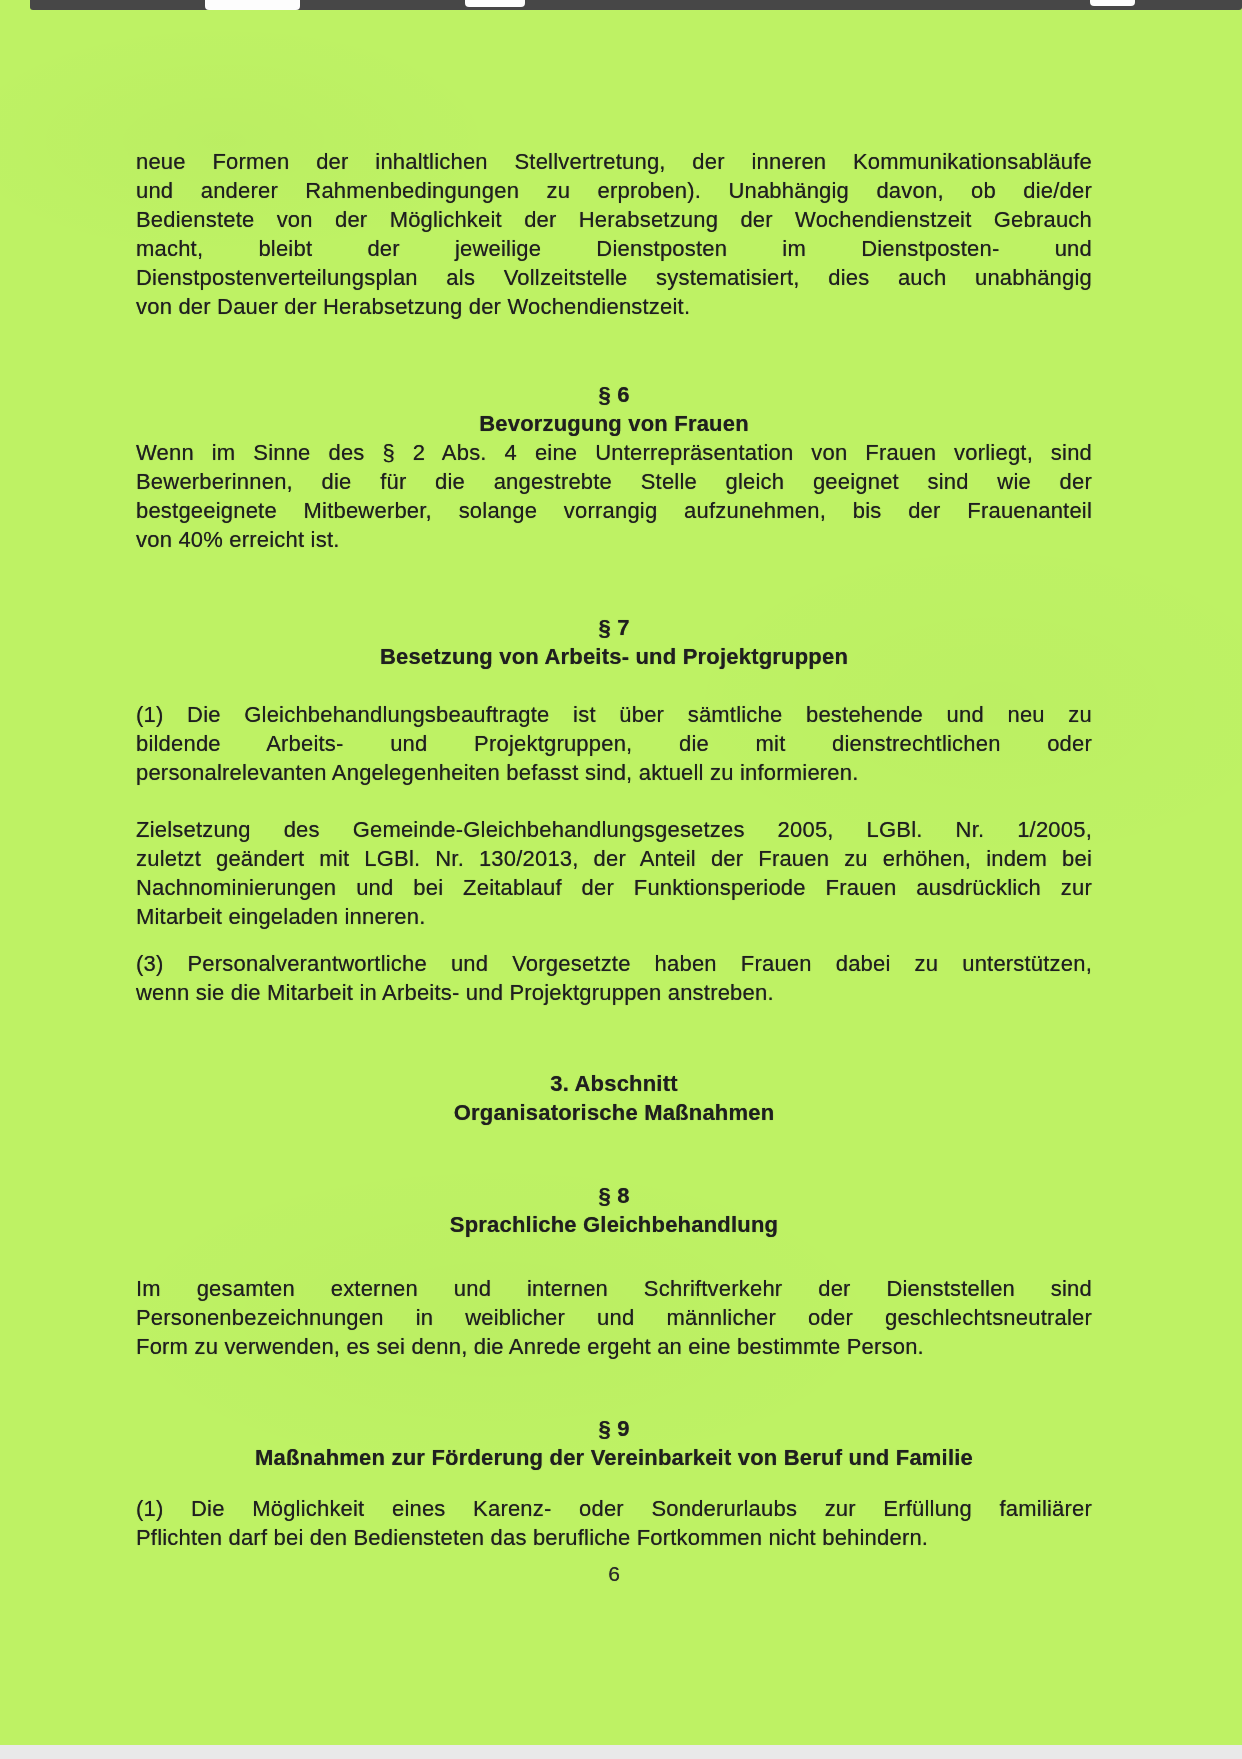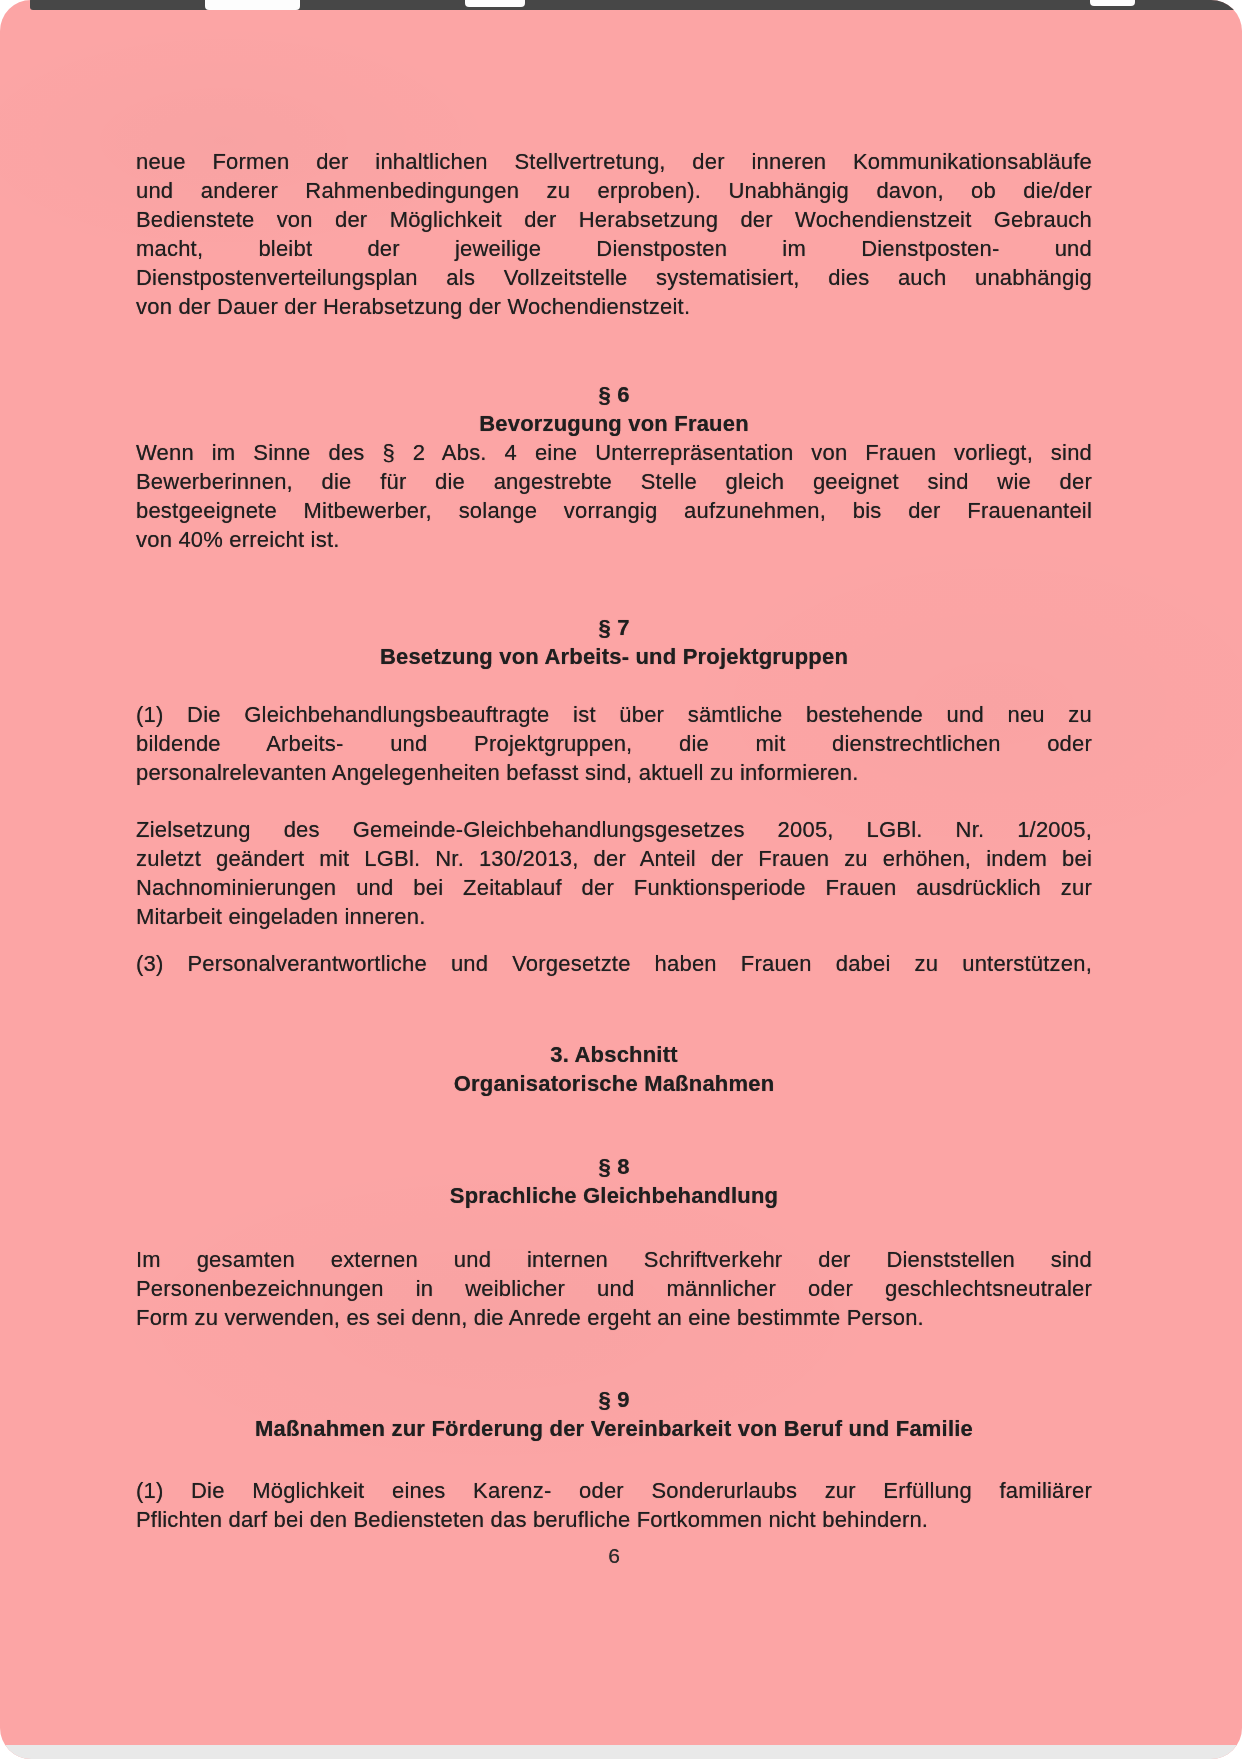--- a/index.html
+++ b/index.html
@@ -91,37 +91,37 @@
   [data-name="heading-par-6"]     { margin-top: 59px; }
   [data-name="para-par-6"]        { }
   [data-name="heading-par-7"]     { margin-top: 59px; }
   [data-name="para-par-7-abs-1"]  { margin-top: 29px; }
   [data-name="para-par-7-abs-2"]  { margin-top: 28px; }
   [data-name="para-par-7-abs-3"]  { margin-top: 18px; }
   [data-name="heading-abschnitt-3"]{ margin-top: 62px; }
   [data-name="heading-par-8"]     { margin-top: 54px; }
   [data-name="para-par-8"]        { margin-top: 35px; }
   [data-name="heading-par-9"]     { margin-top: 53px; }
-  [data-name="para-par-9-abs-1"]  { margin-top: 33px; }
+  [data-name="para-par-9-abs-1"]  { margin-top: 22px; }
 
   .page-number {
     margin-top: 7px;
     margin-left: 136px;
     width: 956px;
     text-align: center;
     font-size: 21px;
     line-height: 29px;
     color: #2a2a2a;
     text-shadow: 0 0 0.7px rgba(35,35,35,0.7);
   }
 </style>
 </head>
 <body>
 
-<div class="scan-page" data-name="scanned-document-page" style="background: #fca5a5; border-radius: 31px;">
+<div class="scan-page" data-name="scanned-document-page" style="background: #bef264;">
 
   <div class="top-scan-bar" data-name="scan-artifact-top-bar" style="background: rgb(71, 71, 71);">
     <div class="notch n1" data-name="scan-artifact-notch"></div>
     <div class="notch n2" data-name="scan-artifact-notch"></div>
     <div class="notch n3" data-name="scan-artifact-notch"></div>
   </div>
 
   <div class="doc-content" id="doc-content" data-name="document-body" style="color: rgb(31, 31, 31);">
       <div class="para" data-name="para-intro">
         <div class="line justify" data-name="paragraph-line">neue Formen der inhaltlichen Stellvertretung, der inneren Kommunikationsabläufe</div>
@@ -151,20 +151,21 @@
         <div class="line last" data-name="paragraph-line">personalrelevanten Angelegenheiten befasst sind, aktuell zu informieren.</div>
       </div>
       <div class="para" data-name="para-par-7-abs-2">
         <div class="line justify" data-name="paragraph-line">Zielsetzung des Gemeinde-Gleichbehandlungsgesetzes 2005, LGBl. Nr. 1/2005,</div>
         <div class="line justify" data-name="paragraph-line">zuletzt geändert mit LGBl. Nr. 130/2013, der Anteil der Frauen zu erhöhen, indem bei</div>
         <div class="line justify" data-name="paragraph-line">Nachnominierungen und bei Zeitablauf der Funktionsperiode Frauen ausdrücklich zur</div>
         <div class="line last" data-name="paragraph-line">Mitarbeit eingeladen inneren.</div>
       </div>
       <div class="para" data-name="para-par-7-abs-3">
         <div class="line justify" data-name="paragraph-line">(3) Personalverantwortliche und Vorgesetzte haben Frauen dabei zu unterstützen,</div>
+        <div class="line last" data-name="paragraph-line">wenn sie die Mitarbeit in Arbeits- und Projektgruppen anstreben.</div>
       </div>
       <div class="heading" data-name="heading-abschnitt-3">
         <div class="hline" data-name="heading-line">3. Abschnitt</div>
         <div class="hline" data-name="heading-line">Organisatorische Maßnahmen</div>
       </div>
       <div class="heading" data-name="heading-par-8">
         <div class="hline" data-name="heading-line">§ 8</div>
         <div class="hline" data-name="heading-line">Sprachliche Gleichbehandlung</div>
       </div>
       <div class="para" data-name="para-par-8">

